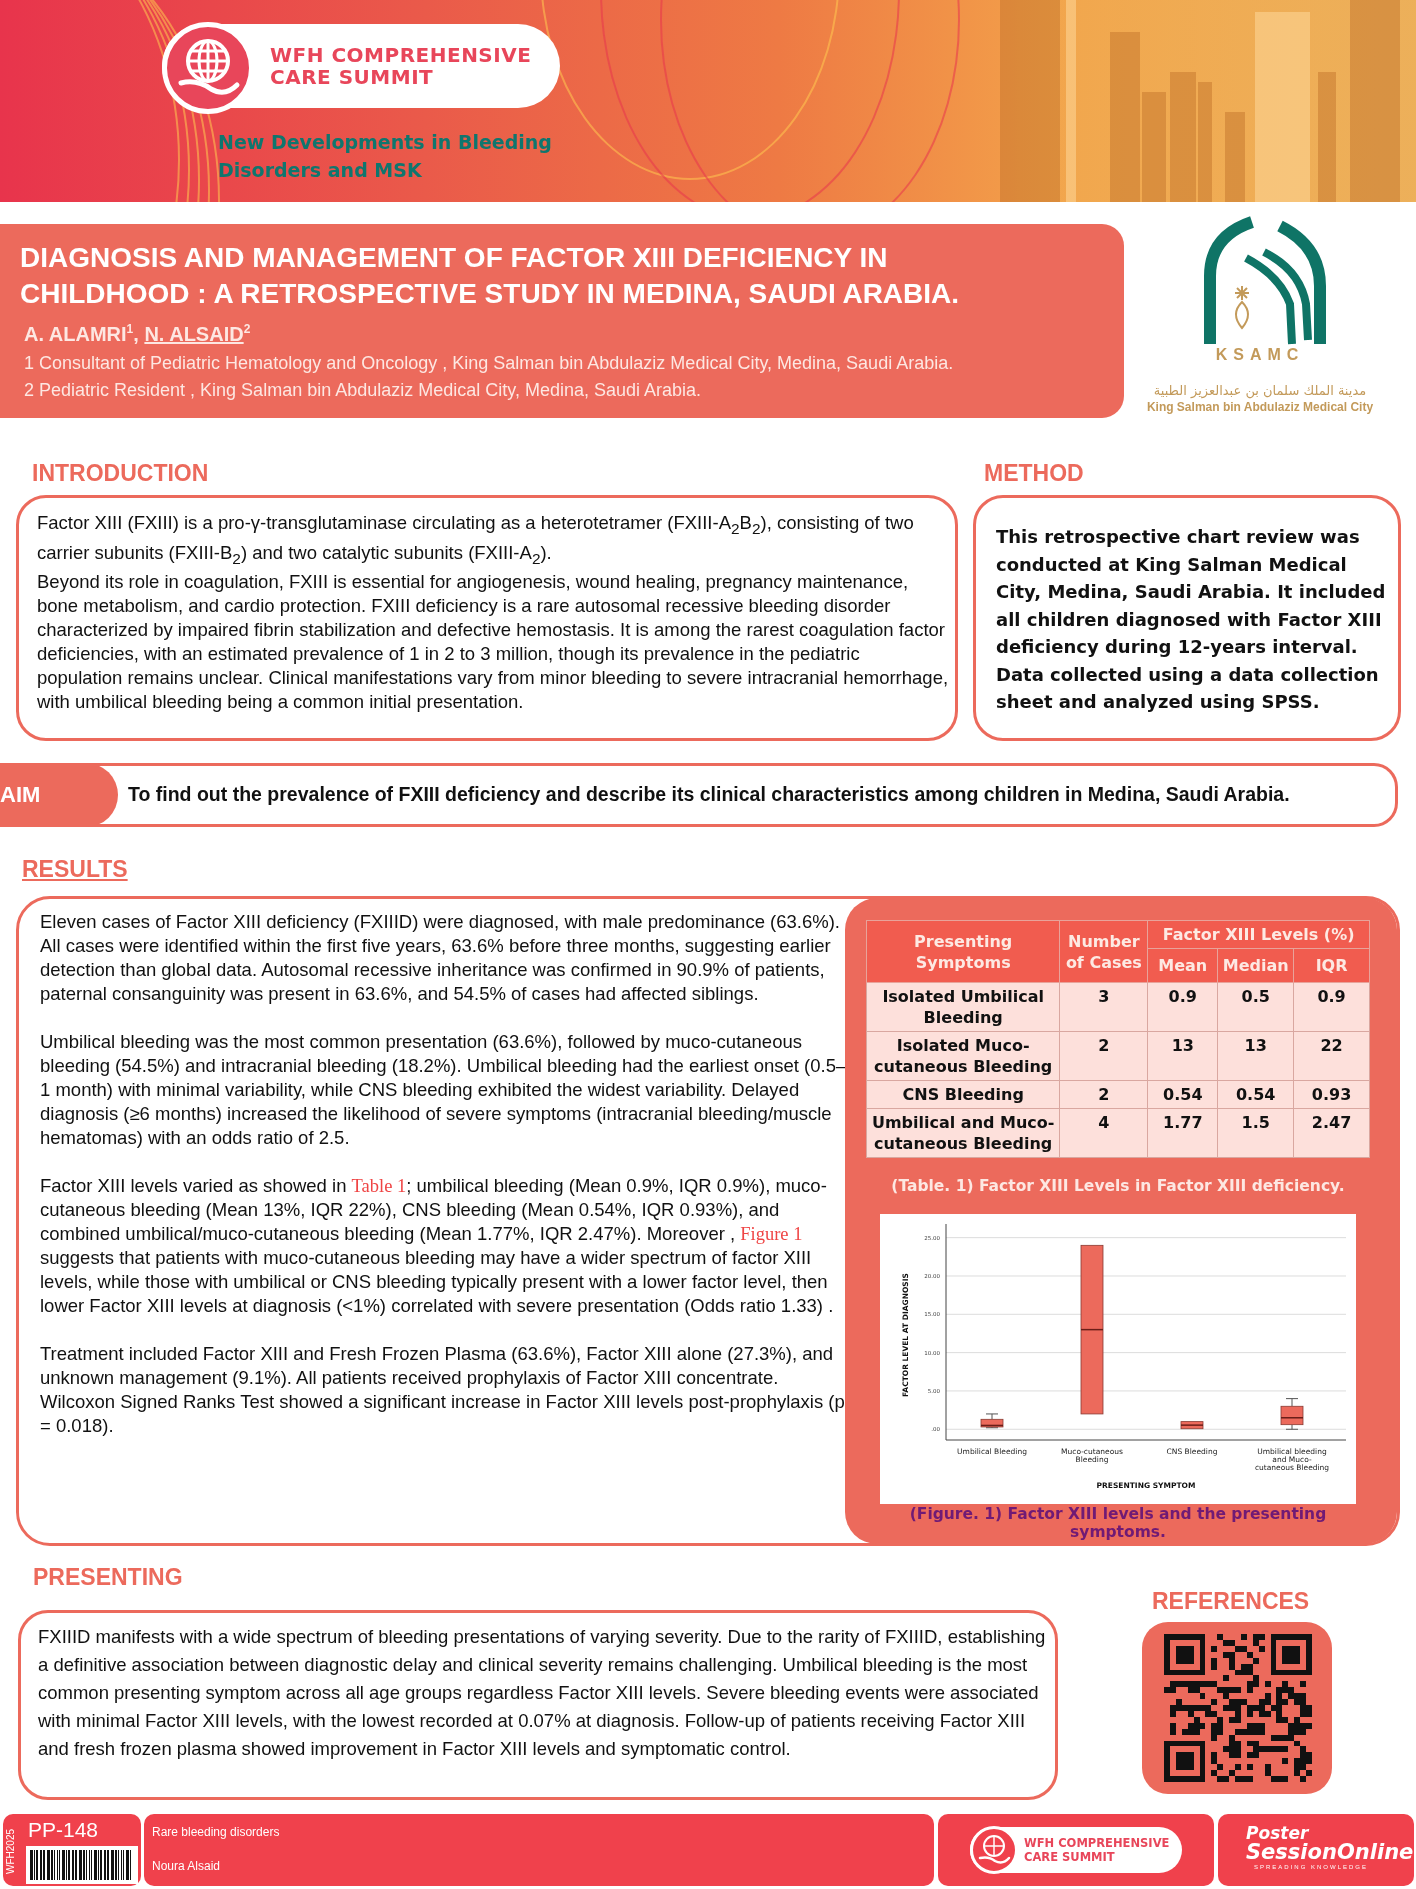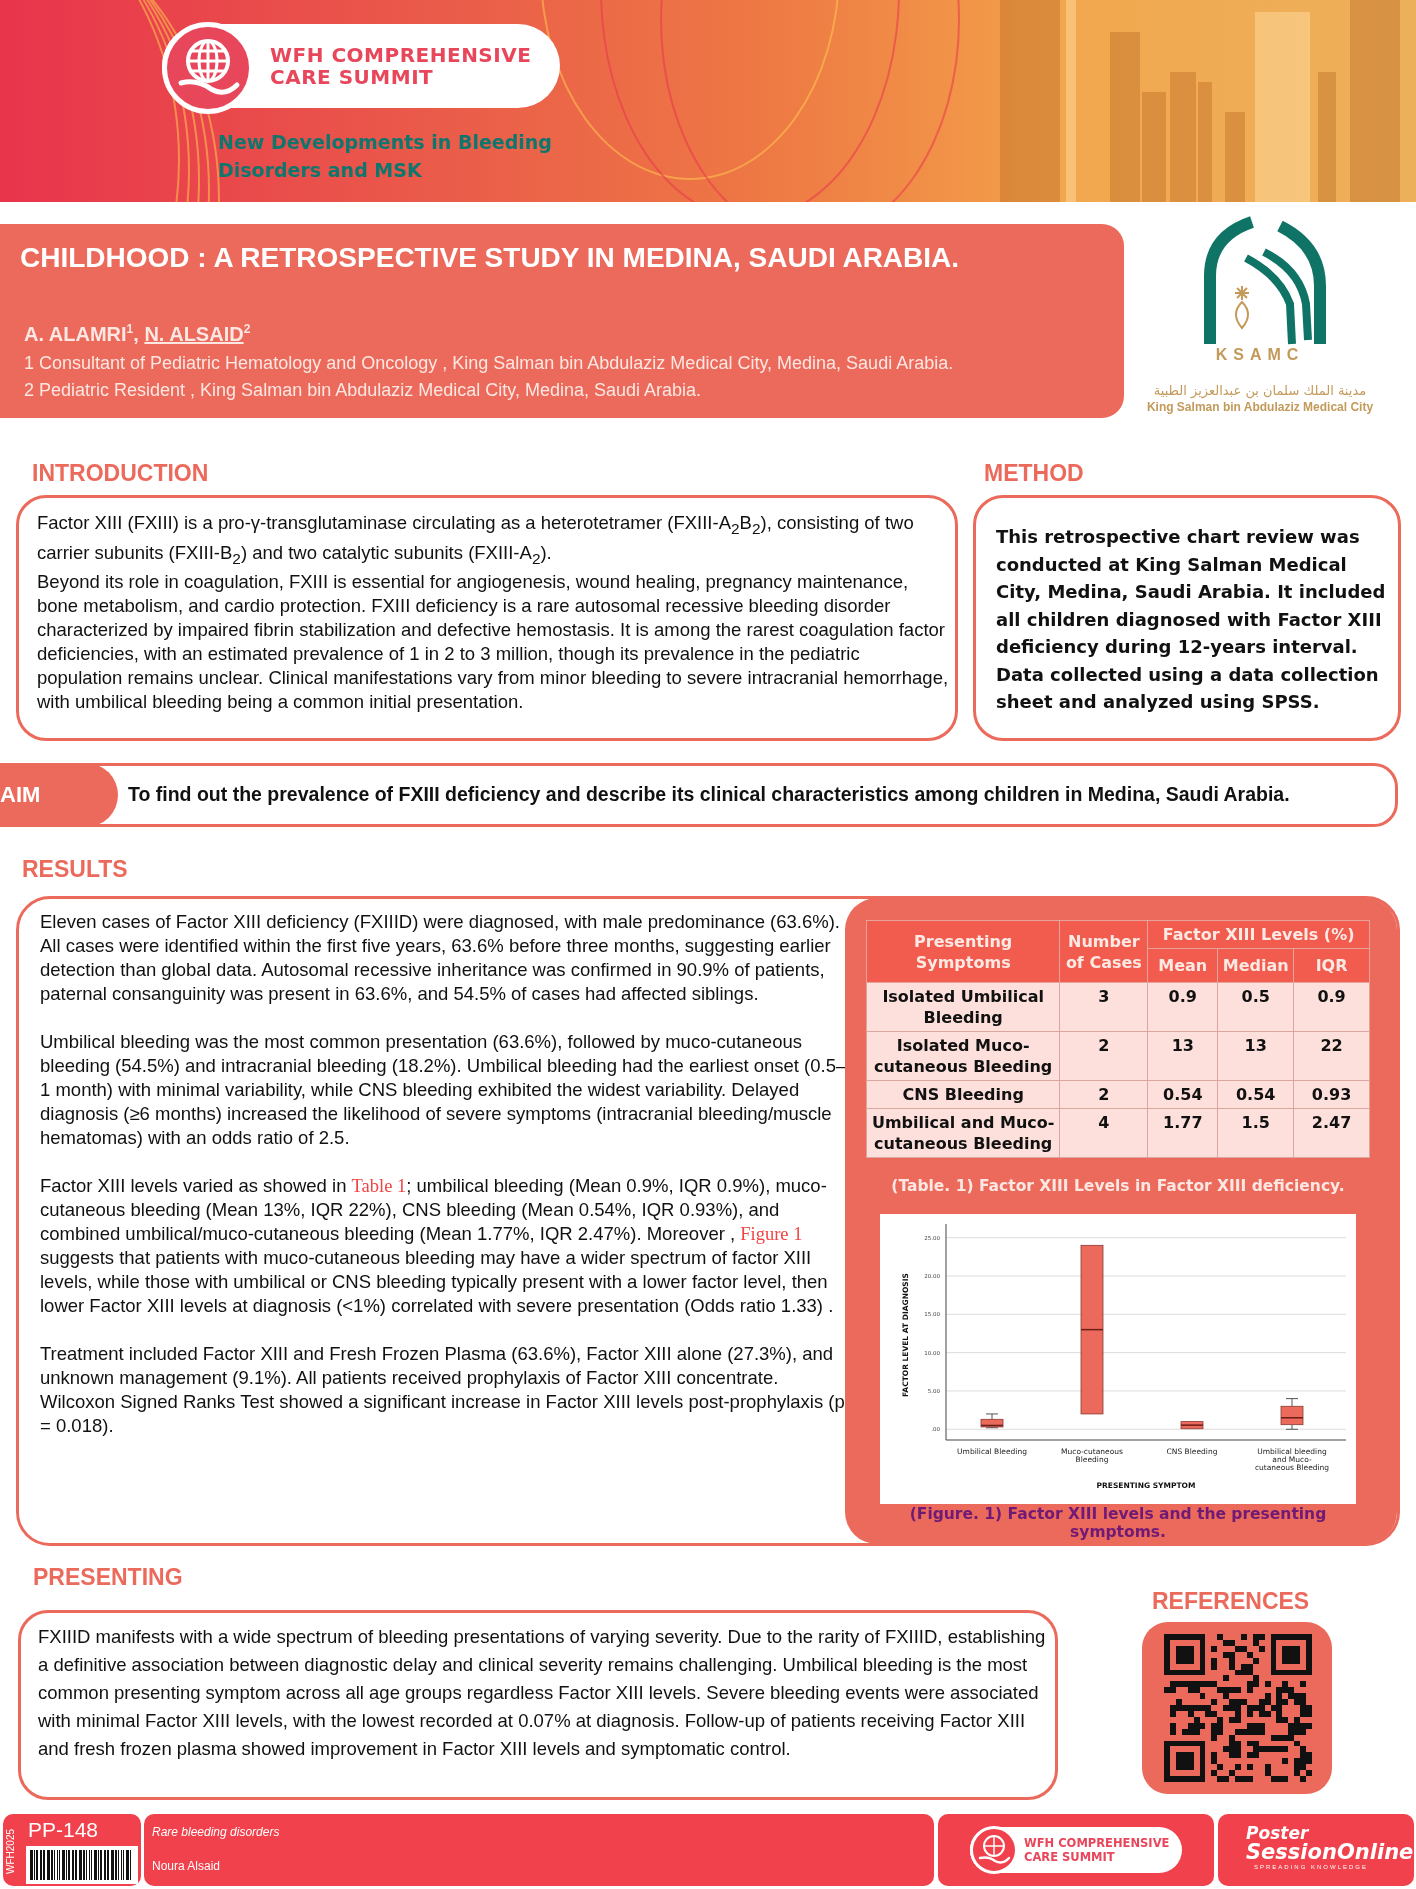--- a/index.html
+++ b/index.html
@@ -62,21 +62,21 @@
   #ref-qr-bg { left: 1142px; top: 1622px; width: 190px; height: 172px; background: #ec6a5c; border-radius: 26px; }
   #qr { left: 1163px; top: 1634px; width: 150px; height: 148px; }
 
   
   .foot { position: absolute; background: #f0414c; border-radius: 10px; }
   #f-id { left: 3px; top: 1814px; width: 138px; height: 72px; }
   #f-id-tag { left: 5px; top: 1818px; width: 18px; height: 66px; color: #fff; font-size: 10px; writing-mode: vertical-rl; transform: rotate(180deg); text-align: center; }
   #f-code { left: 28px; top: 1818px; color: #fff; font-size: 21px; }
   #barcode { left: 26px; top: 1846px; width: 112px; height: 38px; background: #fff; }
   #f-main { left: 144px; top: 1814px; width: 790px; height: 72px; }
-  #f-topic { left: 152px; top: 1825px; color: #fff; font-size: 12px; font-style: italic; }
+  #f-topic { left: 152px; top: 1825px; color: #fff; font-size: 12px; }
   #f-author { left: 152px; top: 1859px; color: #fff; font-size: 12px; }
   #f-wfh { left: 938px; top: 1814px; width: 276px; height: 72px; }
   #f-wfh-pill { left: 970px; top: 1827px; width: 212px; height: 46px; background: #fff; border-radius: 23px; }
   #f-wfh-circ { left: 970px; top: 1826px; width: 48px; height: 48px; border-radius: 50%; background: #f0414c; border: 3px solid #fff; }
   #f-wfh-text { left: 1024px; top: 1836px; color: #e8465a; font-weight: bold; font-size: 11.5px; line-height: 14px; font-family: "DejaVu Sans", sans-serif; }
   #f-pso { left: 1218px; top: 1814px; width: 196px; height: 72px; }
   #f-pso-text { left: 1246px; top: 1826px; color: #fff; font-style: italic; font-weight: bold; font-size: 21px; font-family: "DejaVu Sans", sans-serif; line-height: 22px; }
   #f-pso-sub { left: 1254px; top: 1864px; color: #fff; font-size: 6px; letter-spacing: 2px; }
 </style>
 </head>
@@ -120,20 +120,21 @@
   <div>WFH COMPREHENSIVE</div>
   <div>CARE SUMMIT</div>
 </div>
 <div id="banner-sub" class="abs">
   <div>New Developments in Bleeding</div>
   <div>Disorders and MSK</div>
 </div>
 
 <div id="title-box" class="abs"></div>
 <div id="title-text" class="abs">
+  <div>DIAGNOSIS AND MANAGEMENT OF FACTOR XIII DEFICIENCY IN</div>
   <div>CHILDHOOD : A RETROSPECTIVE STUDY IN MEDINA, SAUDI ARABIA.</div>
 </div>
 <div id="authors" class="abs">
   <span>A. ALAMRI</span><sup>1</sup><span>, </span><u>N. ALSAID</u><sup>2</sup>
 </div>
 <div id="affil1" class="abs">1 Consultant of Pediatric Hematology and Oncology , King Salman bin Abdulaziz Medical City, Medina, Saudi Arabia.</div>
 <div id="affil2" class="abs">2 Pediatric Resident , King Salman bin Abdulaziz Medical City, Medina, Saudi Arabia.</div>
 
 <div id="ksamc" class="abs">
   <svg width="286" height="140" viewBox="0 0 286 140">
@@ -162,21 +163,21 @@
 </div>
 
 <div class="sec-title" style="left:984px; top:460px;">METHOD</div>
 <div class="box" style="left:973px; top:495px; width:428px; height:246px;"></div>
 <div class="abs method-text" style="left:996px; top:523px; width:392px;">This retrospective chart review was conducted at King Salman Medical City, Medina, Saudi Arabia. It included all children diagnosed with Factor XIII deficiency during 12-years interval. Data collected using a data collection sheet and analyzed using SPSS.</div>
 
 <div id="aim-box" class="abs"></div>
 <div id="aim-label" class="abs">AIM</div>
 <div id="aim-text" class="abs">To find out the prevalence of FXIII deficiency and describe its clinical characteristics among children in Medina, Saudi Arabia.</div>
 
-<div class="sec-title" style="left:22px; top:856px;">RESULTS</div>
+<div class="sec-title" style="left:22px; top:856px;text-decoration:underline;">RESULTS</div>
 <div id="results-box" class="abs"></div>
 <div id="results-text" class="abs body-text">
   <p>Eleven cases of Factor XIII deficiency (FXIIID) were diagnosed, with male predominance (63.6%). All cases were identified within the first five years, 63.6% before three months, suggesting earlier detection than global data. Autosomal recessive inheritance was confirmed in 90.9% of patients, paternal consanguinity was present in 63.6%, and 54.5% of cases had affected siblings.</p>
   <p>Umbilical bleeding was the most common presentation (63.6%), followed by muco-cutaneous bleeding (54.5%) and intracranial bleeding (18.2%). Umbilical bleeding had the earliest onset (0.5–1 month) with minimal variability, while CNS bleeding exhibited the widest variability. Delayed diagnosis (≥6 months) increased the likelihood of severe symptoms (intracranial bleeding/muscle hematomas) with an odds ratio of 2.5.</p>
   <p><span>Factor XIII levels varied as showed in </span><span class="link">Table 1</span><span>;  umbilical bleeding (Mean 0.9%, IQR 0.9%), muco-cutaneous bleeding (Mean 13%, IQR 22%), CNS bleeding (Mean 0.54%, IQR 0.93%), and combined umbilical/muco-cutaneous bleeding (Mean 1.77%, IQR 2.47%).  Moreover , </span><span class="link">Figure 1</span><span> suggests that patients with muco-cutaneous bleeding may have a wider spectrum of factor XIII levels, while those with umbilical or CNS bleeding typically present with a lower factor level, then lower Factor XIII levels at diagnosis (&lt;1%) correlated with severe presentation (Odds ratio 1.33) .</span></p>
   <p>Treatment included Factor XIII and Fresh Frozen Plasma (63.6%), Factor XIII alone (27.3%), and unknown management (9.1%). All patients received prophylaxis of Factor XIII concentrate. Wilcoxon Signed Ranks Test showed a significant increase in Factor XIII levels post-prophylaxis (p = 0.018).</p>
 </div>
 
 <div id="right-panel" class="abs"></div>
 <table id="table" class="abs">

